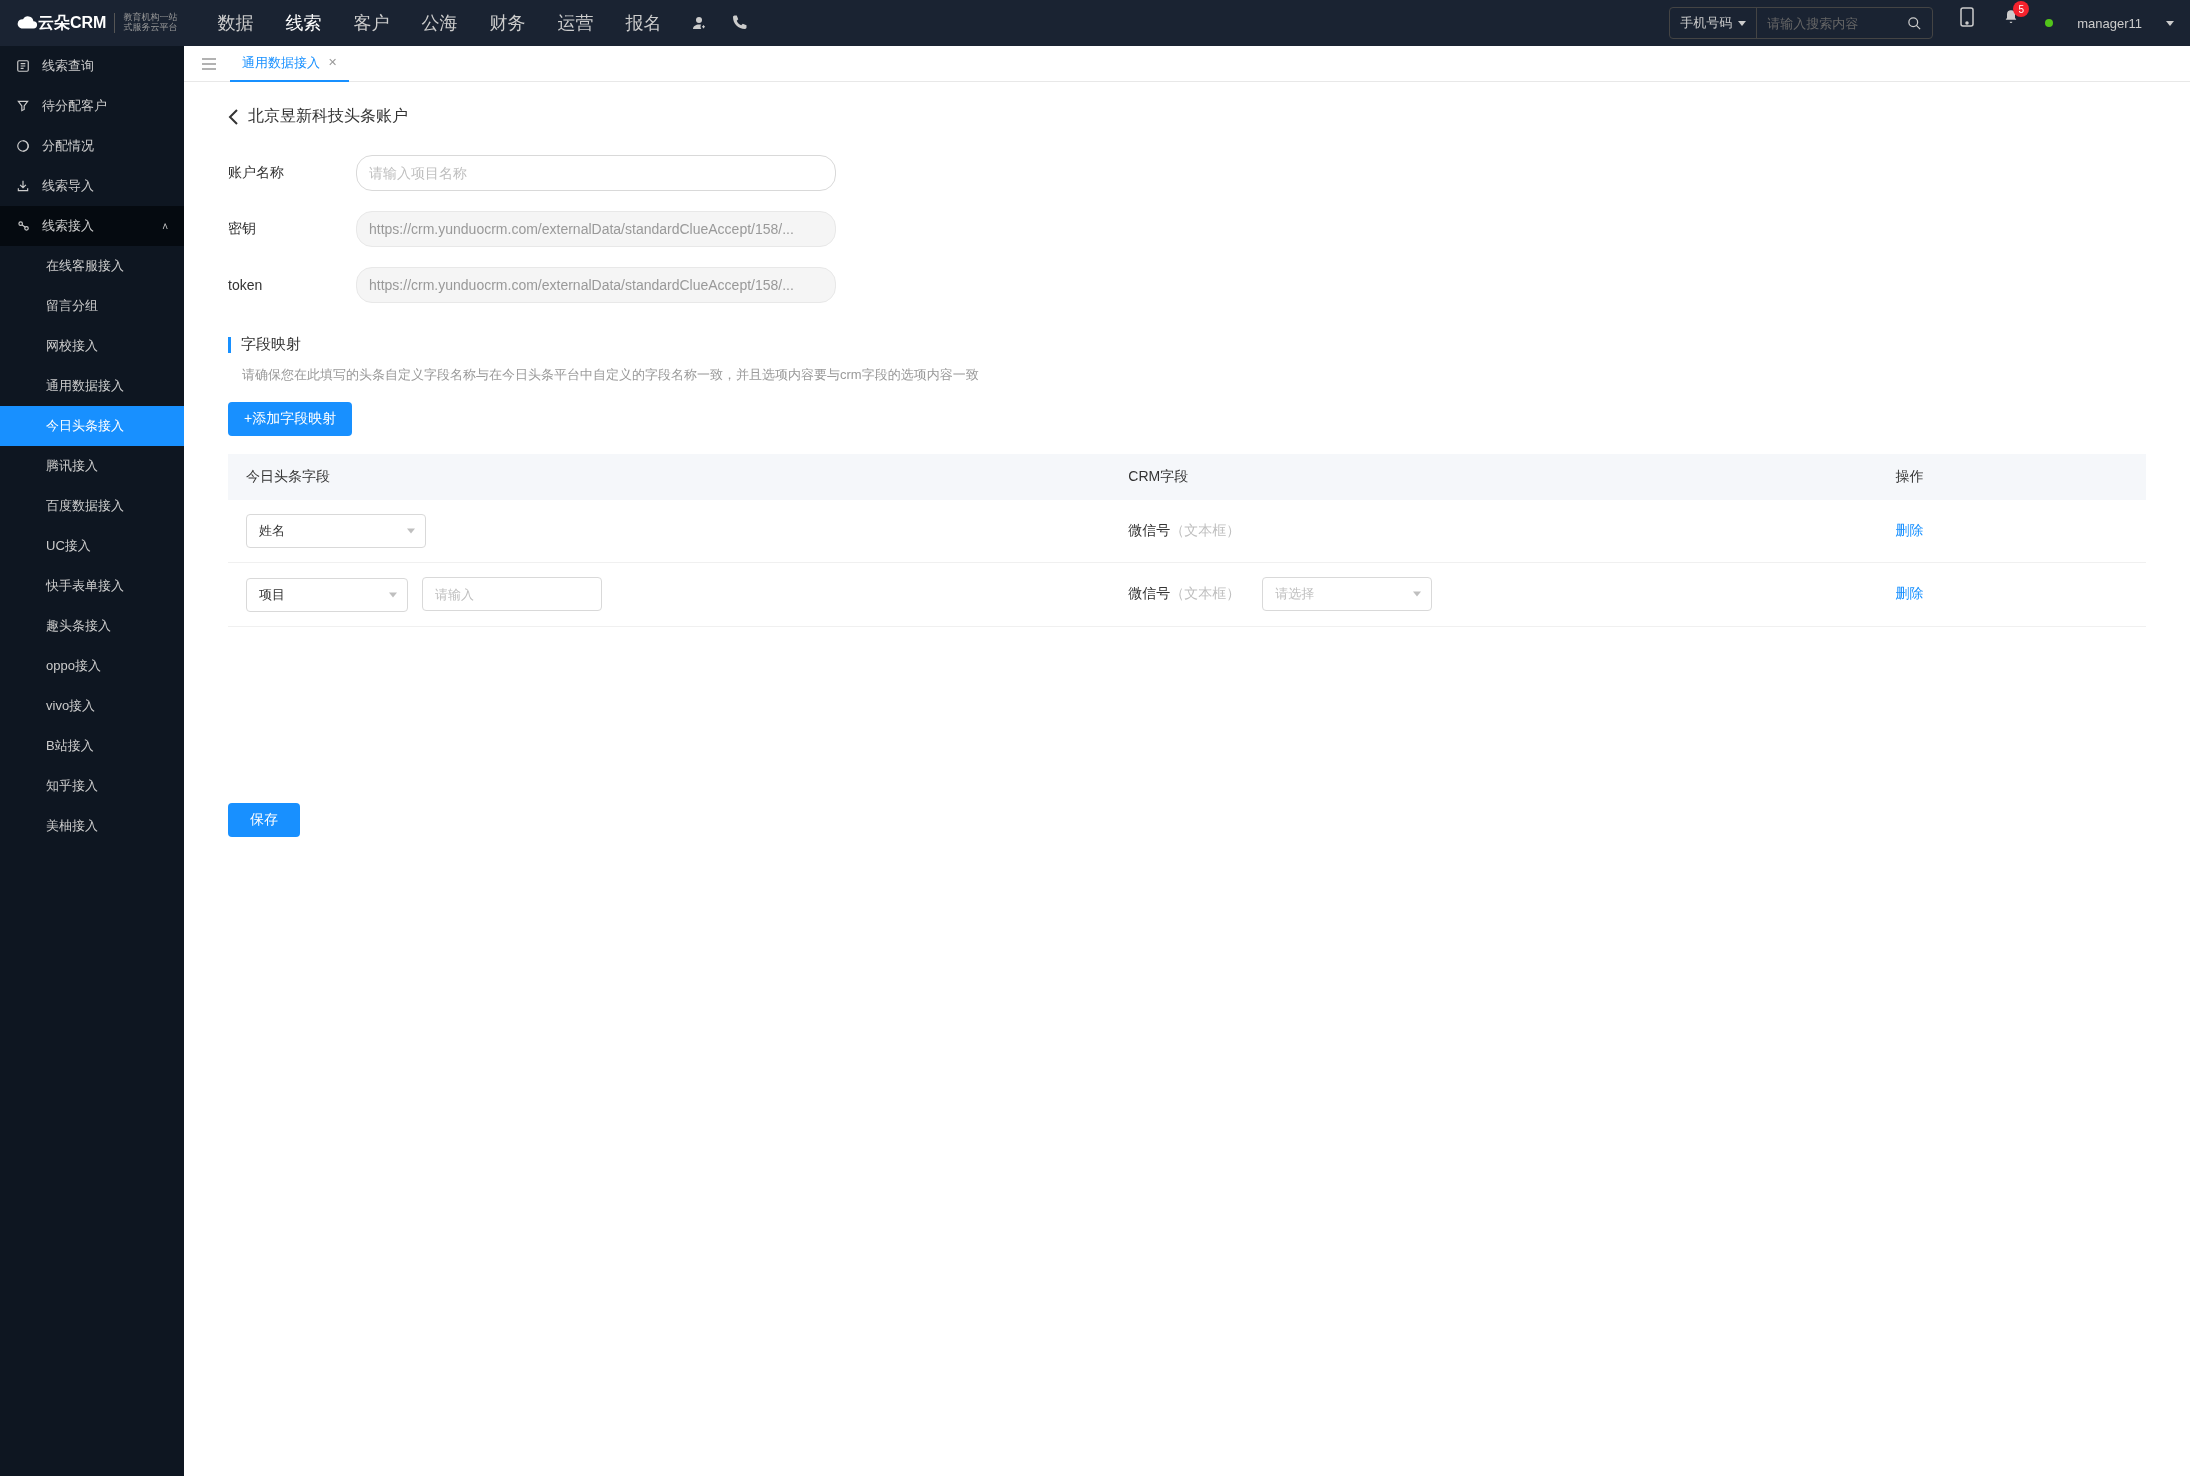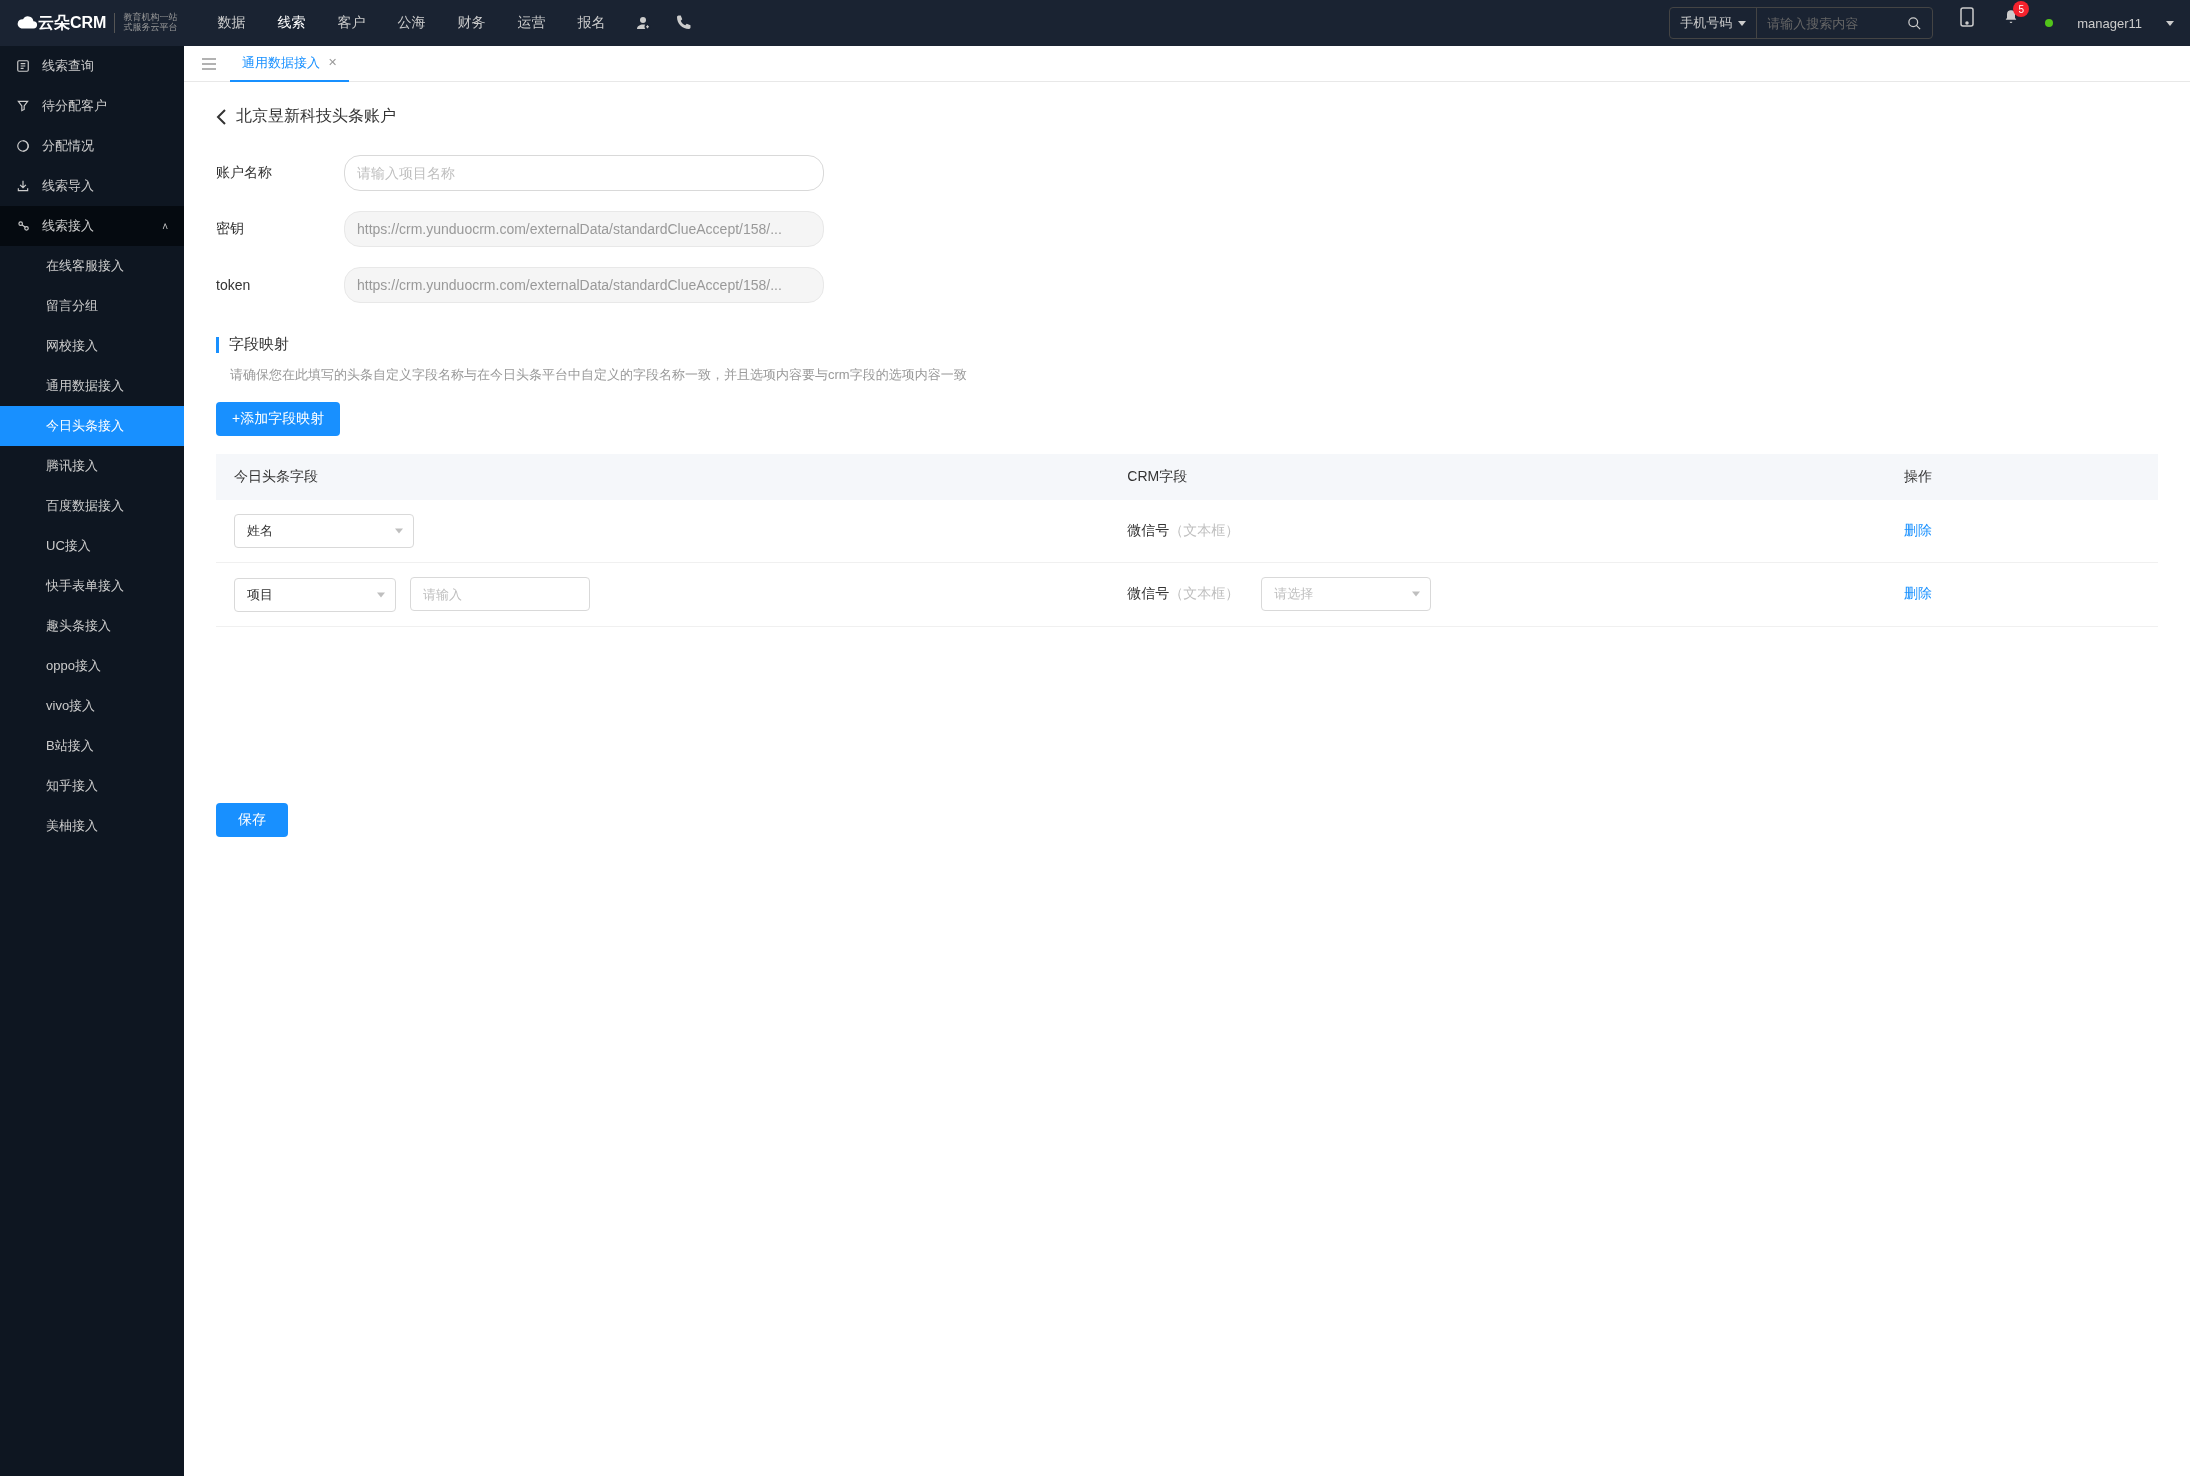--- a/index.html
+++ b/index.html
@@ -4,21 +4,21 @@
   <style>
     * { margin: 0; padding: 0; box-sizing: border-box; }
     body { font-family: -apple-system, BlinkMacSystemFont, "PingFang SC", "Microsoft YaHei", sans-serif; font-size: 14px; color: #333; background: #fff; }
     
     
     .header { height: 46px; background: #1a2332; display: flex; align-items: center; padding: 0 16px; color: #fff; }
     .logo { display: flex; align-items: center; margin-right: 40px; }
     .logo-text { font-size: 16px; font-weight: bold; }
     .logo-sub { font-size: 9px; color: #999; margin-left: 8px; line-height: 1.1; border-left: 1px solid #555; padding-left: 8px; }
     .nav { display: flex; gap: 32px; }
-    .nav-item { color: #ccc; cursor: pointer; font-size: 14px; }
+    .nav-item { color: #ccc; cursor: pointer; font-size: 18px; }
     .nav-item.active { color: #fff; }
     .header-right { margin-left: auto; display: flex; gap: 24px; }
     .header-icon { width: 20px; height: 20px; cursor: pointer; color: #ccc; display: flex; align-items: center; justify-content: center; position: relative; }
     .search-group { display: flex; align-items: center; border: 1px solid #444; border-radius: 4px; height: 32px; }
     .search-select { padding: 0 10px; color: #ccc; font-size: 13px; border-right: 1px solid #444; height: 100%; display: flex; align-items: center; gap: 6px; cursor: pointer; }
     .search-input { background: transparent; border: none; outline: none; color: #ccc; padding: 0 10px; width: 140px; font-size: 13px; }
     .search-input::placeholder { color: #666; }
     .search-btn { padding: 0 10px; cursor: pointer; color: #ccc; }
     .badge { position: absolute; top: -6px; right: -8px; background: #f5222d; color: #fff; font-size: 10px; border-radius: 8px; min-width: 16px; height: 16px; display: flex; align-items: center; justify-content: center; padding: 0 4px; }
     .user-info { display: flex; align-items: center; gap: 24px; color: #ccc; cursor: pointer; font-size: 13px; }
@@ -36,21 +36,21 @@
     .sidebar-icon { width: 14px; height: 14px; display: inline-flex; align-items: center; justify-content: center; }
     .expand-icon { margin-left: auto; font-size: 10px; }
     
     
     .main { flex: 1; background: #fff; display: flex; flex-direction: column; overflow: hidden; }
     .tabs-bar { height: 36px; border-bottom: 1px solid #e8e8e8; display: flex; align-items: center; padding: 0 12px; gap: 8px; }
     .tabs-collapse { cursor: pointer; color: #999; padding: 0 6px; }
     .tab { display: flex; align-items: center; gap: 8px; height: 36px; padding: 0 12px; border-bottom: 2px solid #1890ff; color: #1890ff; font-size: 13px; cursor: pointer; }
     .tab-close { color: #999; cursor: pointer; font-size: 11px; }
     
-    .content { padding: 24px 32px; flex: 1; overflow-y: auto; }
+    .content { padding: 24px 44px; flex: 1; overflow-y: auto; }
     .page-header { display: flex; align-items: center; gap: 10px; margin-bottom: 28px; }
     .back-icon { cursor: pointer; font-size: 18px; color: #333; }
     .page-title { font-size: 16px; font-weight: 500; }
     
     .form-row { display: flex; align-items: center; margin-bottom: 20px; gap: 48px; }
     .form-label { width: 80px; font-size: 14px; color: #333; }
     .form-input { width: 480px; height: 36px; border: 1px solid #d9d9d9; border-radius: 16px; padding: 0 12px; font-size: 14px; outline: none; }
     .form-input::placeholder { color: #bfbfbf; }
     .form-input.readonly { background: #f5f5f5; border-color: #e8e8e8; color: #999; }
     

